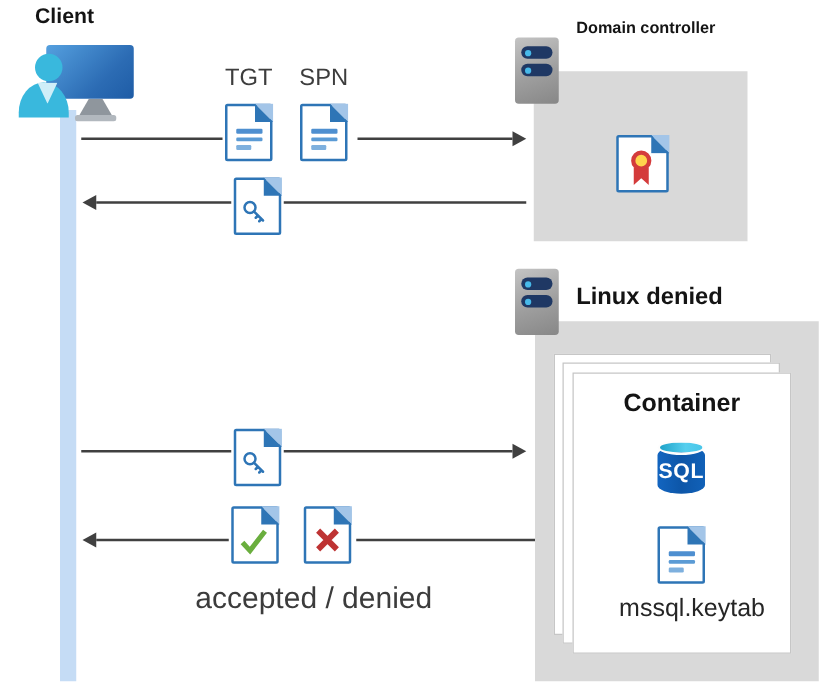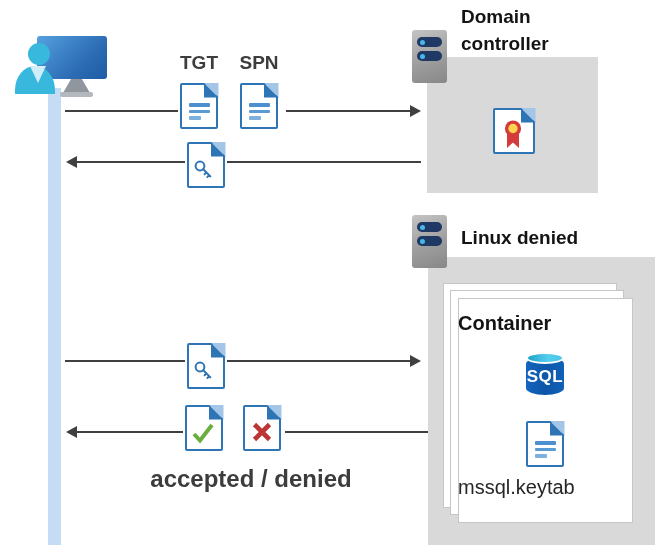--- a/index.html
+++ b/index.html
@@ -4,21 +4,21 @@
 <style>
   html,body { margin:0; padding:0; background:#fff; }
   .canvas {
     position:relative; width:660px; height:558px; background:#ffffff;
     font-family:"Liberation Sans", sans-serif; overflow:hidden;
   }
   .abs { position:absolute; }
 
   
   .lbl-bold { font-weight:bold; color:#141414; }
-  .lbl-plain { font-weight:bold; color:#3d3d3d; }
+  .lbl-plain { font-weight:normal; color:#3d3d3d; }
 
   
   .h-line { position:absolute; height:2px; background:#404040; }
   .head-right { position:absolute; width:0; height:0;
     border-left:11px solid #404040; border-top:6px solid transparent; border-bottom:6px solid transparent; }
   .head-left { position:absolute; width:0; height:0;
     border-right:11px solid #404040; border-top:6px solid transparent; border-bottom:6px solid transparent; }
 
   
   .gray-box { position:absolute; background:#D9D9D9; }
@@ -73,20 +73,21 @@
   .sql-text { position:absolute; top:15px; left:0; width:100%; text-align:center;
     color:#fff; font-weight:bold; font-size:17px; letter-spacing:0.5px; }
 </style>
 </head>
 <body>
 
 <div class="canvas">
 
   <div class="lifeline"></div>
 
+  <div class="abs lbl-bold" style="left:28px; top:3px; width:90px; font-size:17px;">Client</div>
   <div>
     <div class="monitor"></div>
     <div class="monitor-neck"></div>
     <div class="monitor-base"></div>
     <div class="person-head"></div>
     <div class="person-body"></div>
     <div class="person-collar"></div>
   </div>
 
   <div>
@@ -131,21 +132,21 @@
 
   <div class="gray-box" style="left:427px; top:57px; width:171px; height:136px;"></div>
   <div class="server-icon" style="left:412px; top:30px;">
     <div class="srv-bar" style="top:7px;">
         <div class="srv-dot"></div>
       </div>
     <div class="srv-bar" style="top:21px;">
         <div class="srv-dot"></div>
       </div>
   </div>
-  <div class="abs lbl-bold" style="left:461px; top:3px; width:112px; font-size:19px; line-height:27px;">Domain controller</div>
+  <div class="abs lbl-bold" style="left:461px; top:3px; width:112px; font-size:13px; line-height:38px;">Domain controller</div>
   <div class="doc cert" style="left:493px; top:108px;">
     <div class="fold-light"></div>
     <div class="fold-dark"></div>
     <svg width="24" height="32" viewBox="0 0 24 32" style="left:6px; top:9px;">
       <polygon points="6,15 18,15 18,29 12,23.5 6,29" fill="#D43B3B"></polygon>
       <circle cx="12" cy="9.5" r="6.4" fill="#FFD34D" stroke="#D43B3B" stroke-width="3.4"></circle>
     </svg>
   </div>
 
   <div class="gray-box" style="left:428px; top:257px; width:227px; height:288px;"></div>
@@ -155,36 +156,36 @@
       </div>
     <div class="srv-bar" style="top:21px;">
         <div class="srv-dot"></div>
       </div>
   </div>
   <div class="abs lbl-bold" style="left:461px; top:227px; width:190px; font-size:19px;">Linux denied</div>
 
   <div class="card" style="left:443px; top:283px; width:174px; height:225px;"></div>
   <div class="card" style="left:450px; top:290px; width:174px; height:225px;"></div>
   <div class="card" style="left:458px; top:298px; width:175px; height:225px;"></div>
-  <div class="abs lbl-bold" style="left:458px; top:312px; width:175px; font-size:20px;">Container</div>
+  <div class="abs lbl-bold" style="left:458px; top:312px; width:175px; text-align:center; font-size:20px;">Container</div>
 
   <div class="sql-icon">
     <div class="sql-body"></div>
     <div class="sql-top"></div>
     <div class="sql-text">SQL</div>
   </div>
 
   <div class="doc" style="left:526px; top:421px;">
     <div class="fold-light"></div>
     <div class="fold-dark"></div>
     <div class="dl l1"></div>
       <div class="dl l2"></div>
       <div class="dl l3"></div>
   </div>
-  <div class="abs" style="left:458px; top:476px; width:154px; text-align:left; font-size:20px; color:#262626;">mssql.keytab</div>
+  <div class="abs" style="left:458px; top:476px; width:154px; text-align:right; font-size:20px; color:#262626;">mssql.keytab</div>
 
   <div>
     <div class="h-line" style="left:65px; top:360px; width:120px;"></div>
     <div class="h-line" style="left:227px; top:360px; width:183px;"></div>
     <div class="head-right" style="left:410px; top:355px;"></div>
   </div>
 
   <div class="doc" style="left:187px; top:343px;">
     <div class="fold-light"></div>
     <div class="fold-dark"></div>

